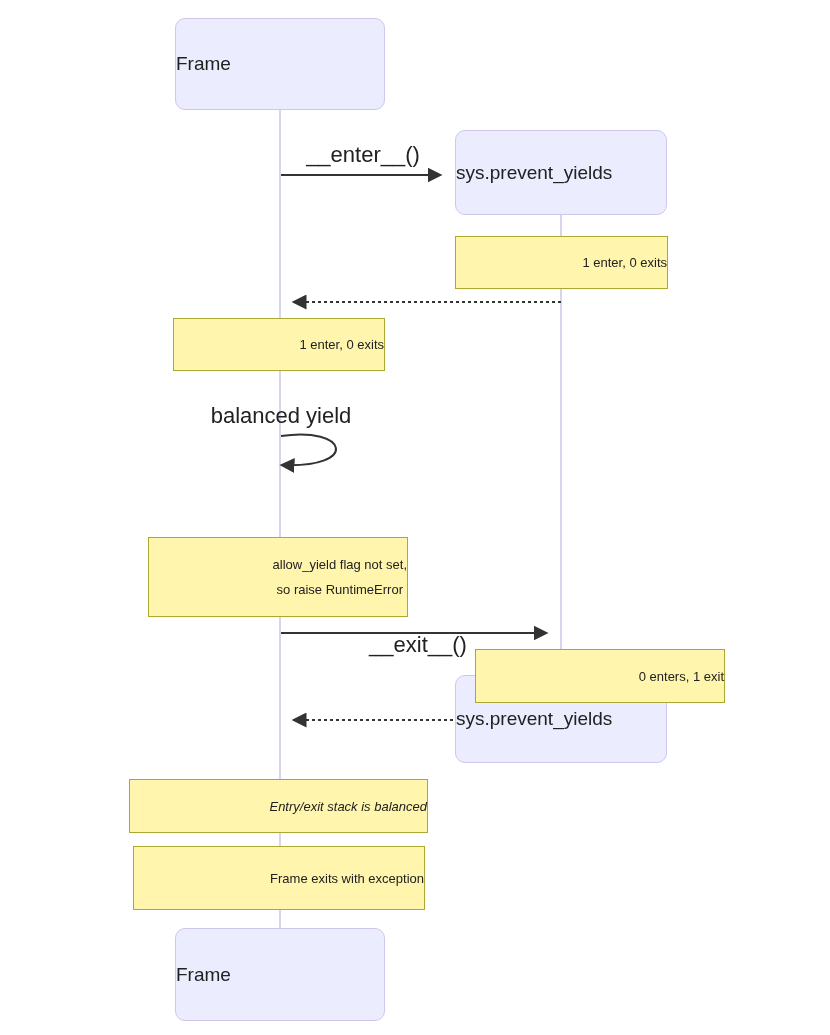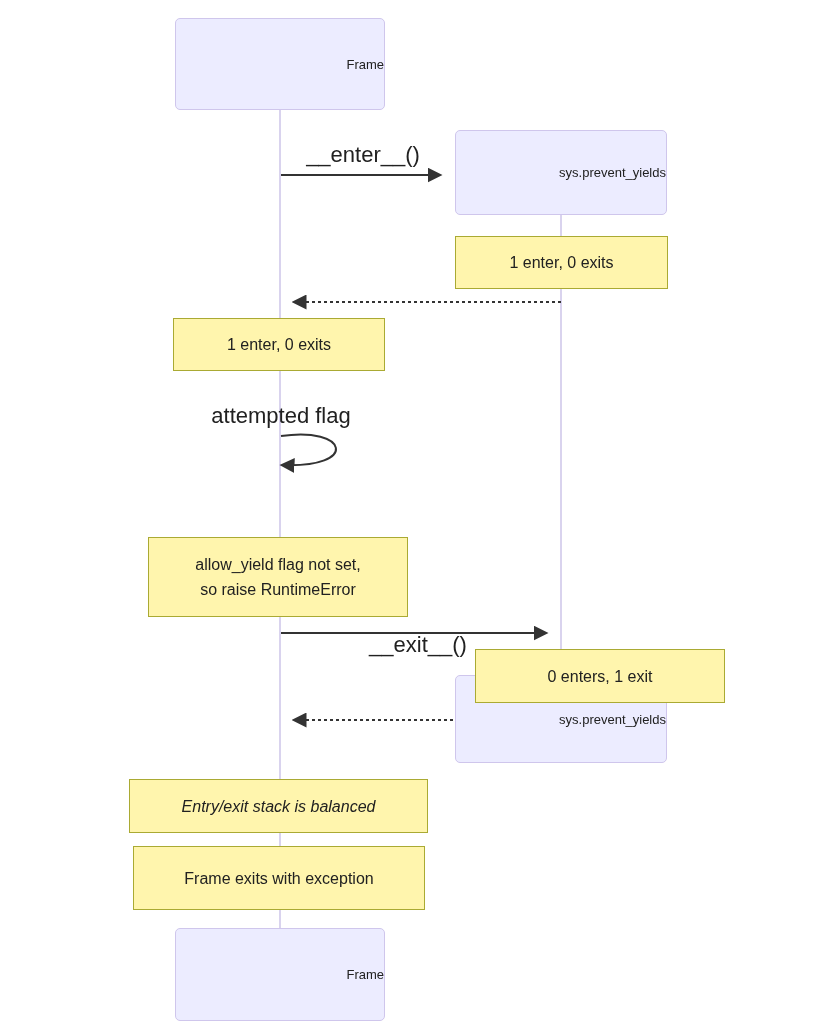--- a/index.html
+++ b/index.html
@@ -21,37 +21,37 @@
   .lifeline { stroke: var(--lifeline, #d9d3ee); stroke-width: 2; }
   .solid-arrow { stroke: var(--arrow, #333); stroke-width: 2; }
   .dashed-arrow { stroke: var(--arrow, #333); stroke-width: 2; stroke-dasharray: 3,3; }
   .loop-arrow { fill: none; stroke: var(--arrow, #333); stroke-width: 2; }
   #ah-path { fill: var(--arrow, #333); }
 
   .participant {
     position: absolute;
     background: var(--participant-fill, #ECECFF);
     border: 1px solid var(--participant-border, #CFC6EC);
-    border-radius: 5px;
+    border-radius: 10px;
     display: flex;
     align-items: center;
-    justify-content: flex-end;
-    font-size: 13px;
+    justify-content: flex-start;
+    font-size: 19px;
     z-index: 2;
     box-sizing: border-box;
   }
   .note {
     position: absolute;
     background: var(--note-fill, #FFF5AD);
     border: 1.5px solid var(--note-border, #AAAA33);
     display: flex;
     align-items: center;
-    justify-content: center;
+    justify-content: flex-end;
     text-align: center;
-    font-size: 16px;
+    font-size: 13px;
     line-height: 25px;
     white-space: pre-line;
     z-index: 3;
     box-sizing: border-box;
   }
   .msg-label {
     position: absolute;
     transform: translateX(-50%);
     font-size: 22px;
     white-space: nowrap;
@@ -95,21 +95,21 @@
   <div class="msg-label" style="left:363px; top:142px;">__enter__()</div>
 
   <div class="note" style="left:455px; top:236px; width:213px; height:53px;">
     <span>1 enter, 0 exits</span>
   </div>
 
   <div class="note" style="left:173px; top:318px; width:212px; height:53px;">
     <span>1 enter, 0 exits</span>
   </div>
 
-  <div class="msg-label" style="left:281px; top:403px;">attempted flag</div>
+  <div class="msg-label" style="left:281px; top:403px;">balanced yield</div>
 
   <div class="note" style="left:148px; top:492px; width:260px; height:80px;margin-top:45px;">
     <span>allow_yield flag not set,
 so raise RuntimeError</span>
   </div>
 
   <div class="msg-label" style="left:418px; top:632px;text-align:center;">__exit__()</div>
 
   <div class="participant" style="left:455px; top:675px; width:212px; height:88px;">
     <span>sys.prevent_yields</span>

